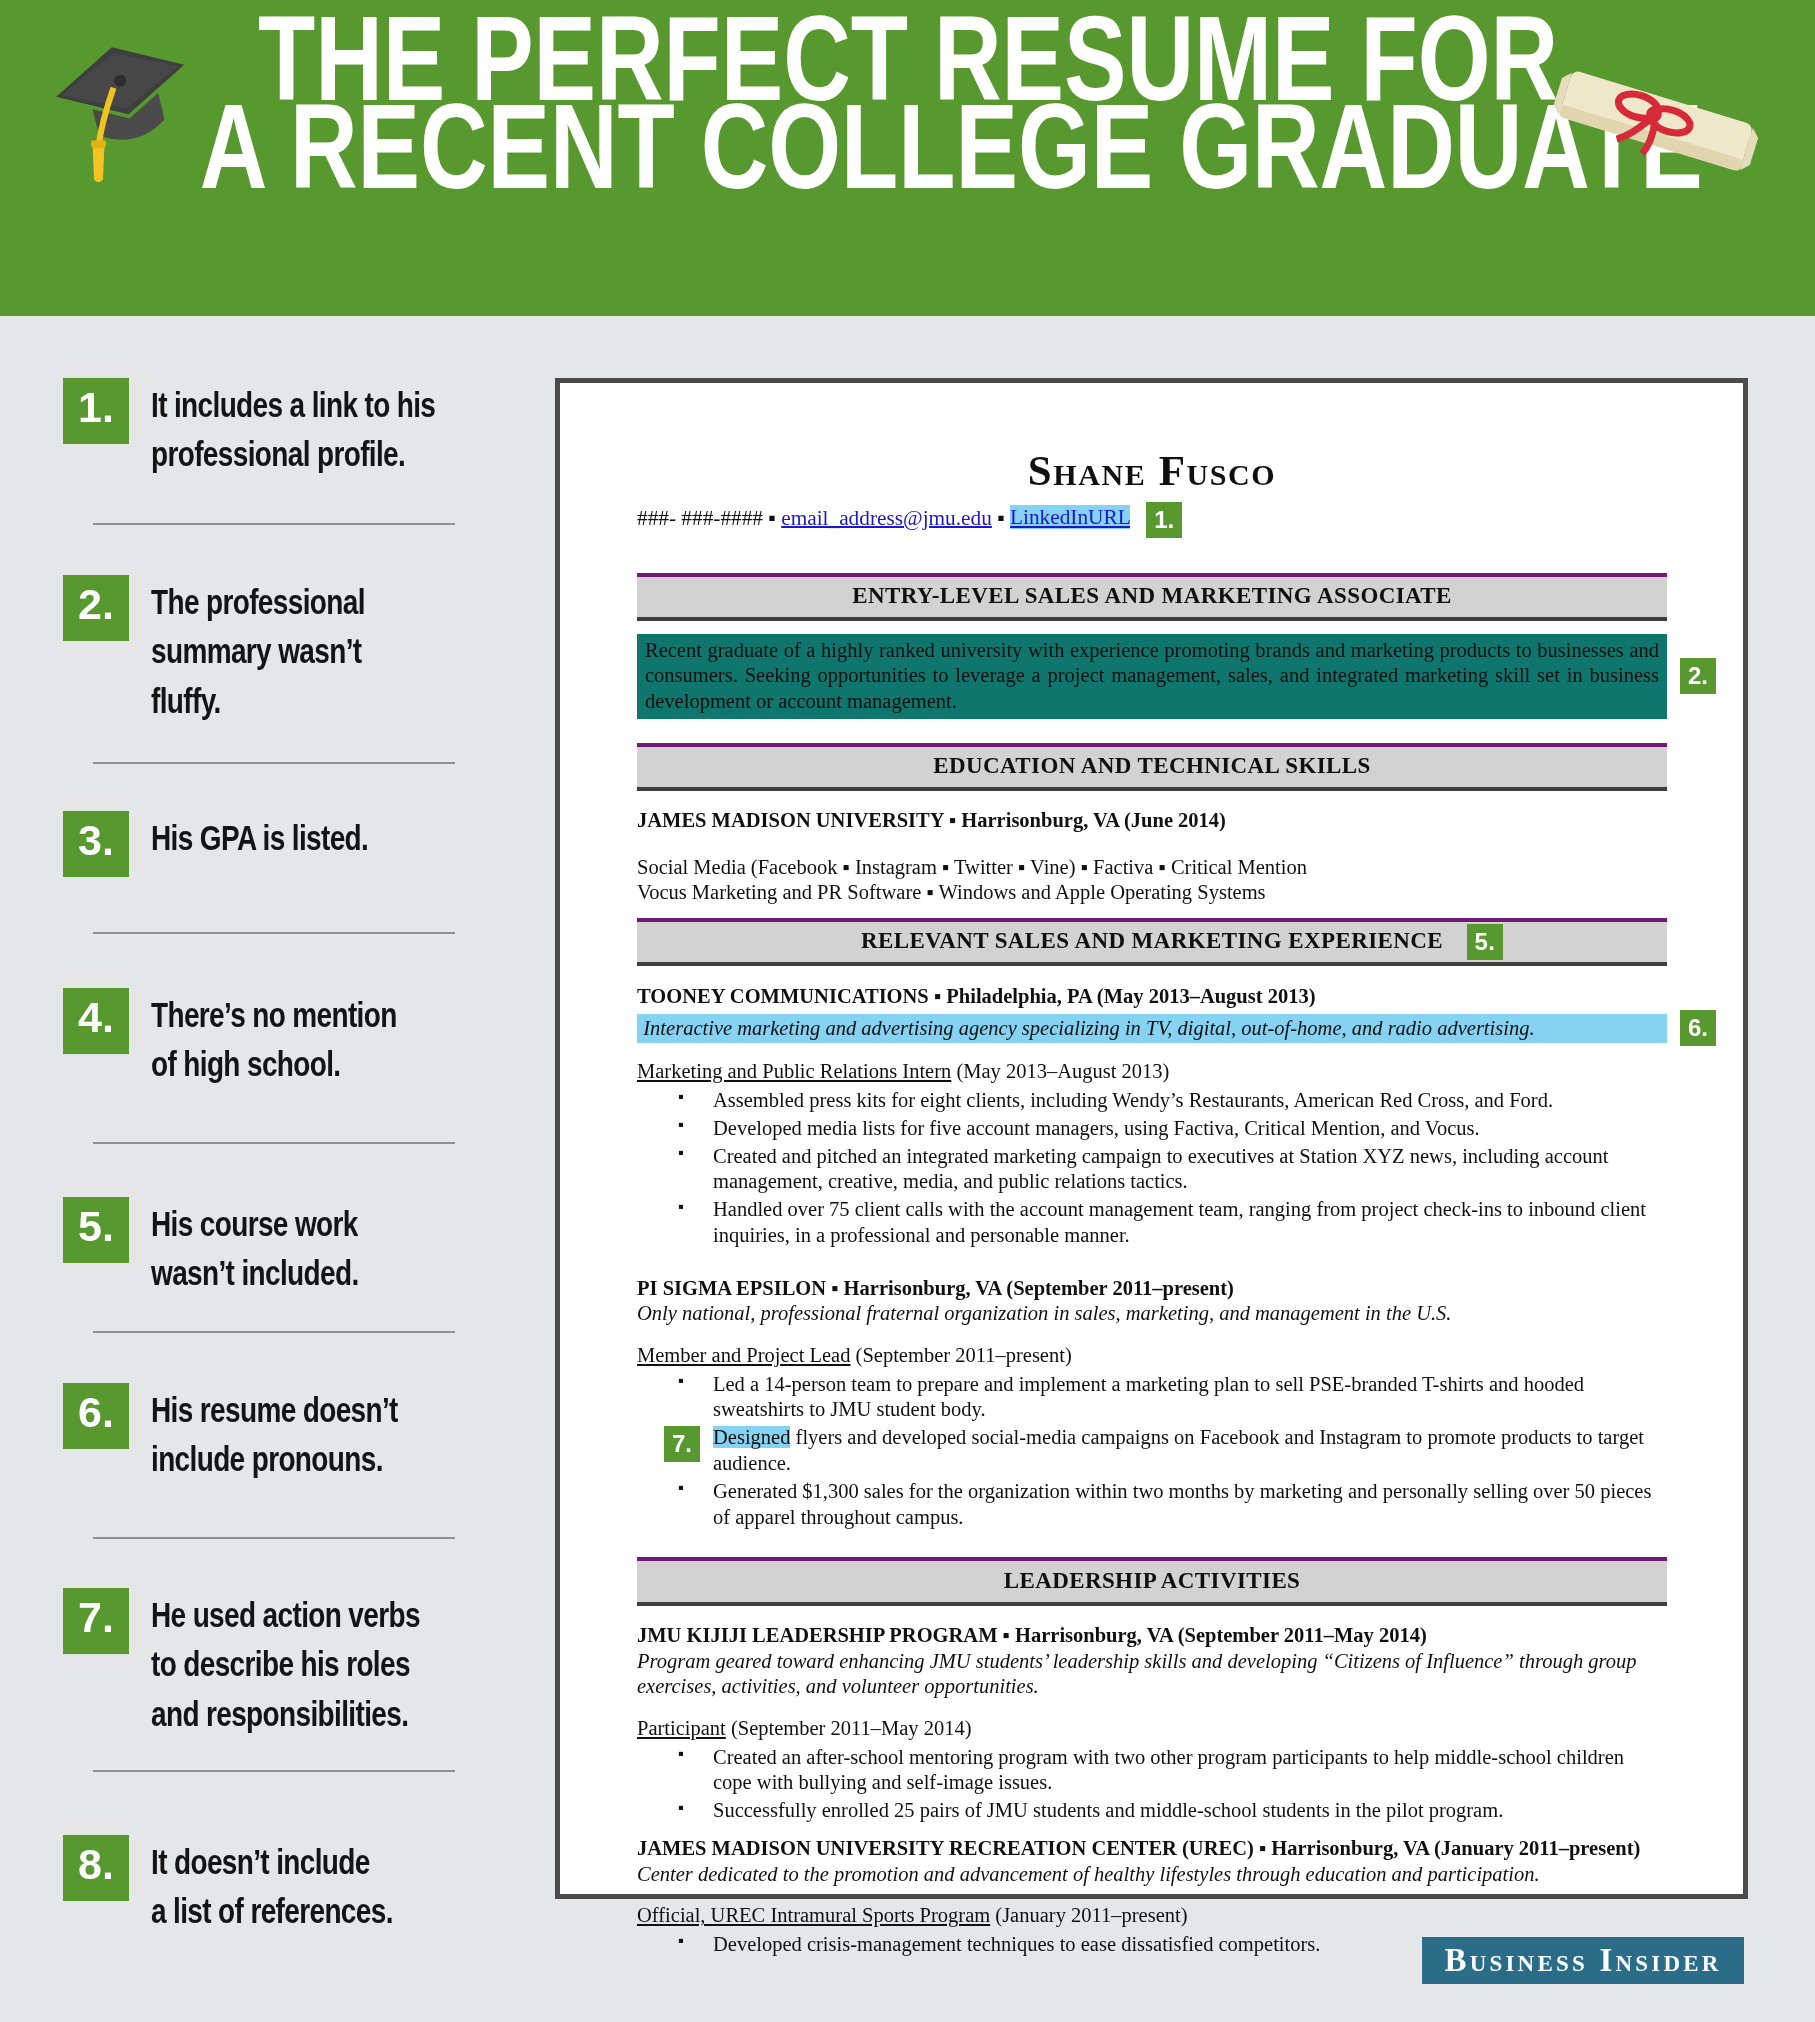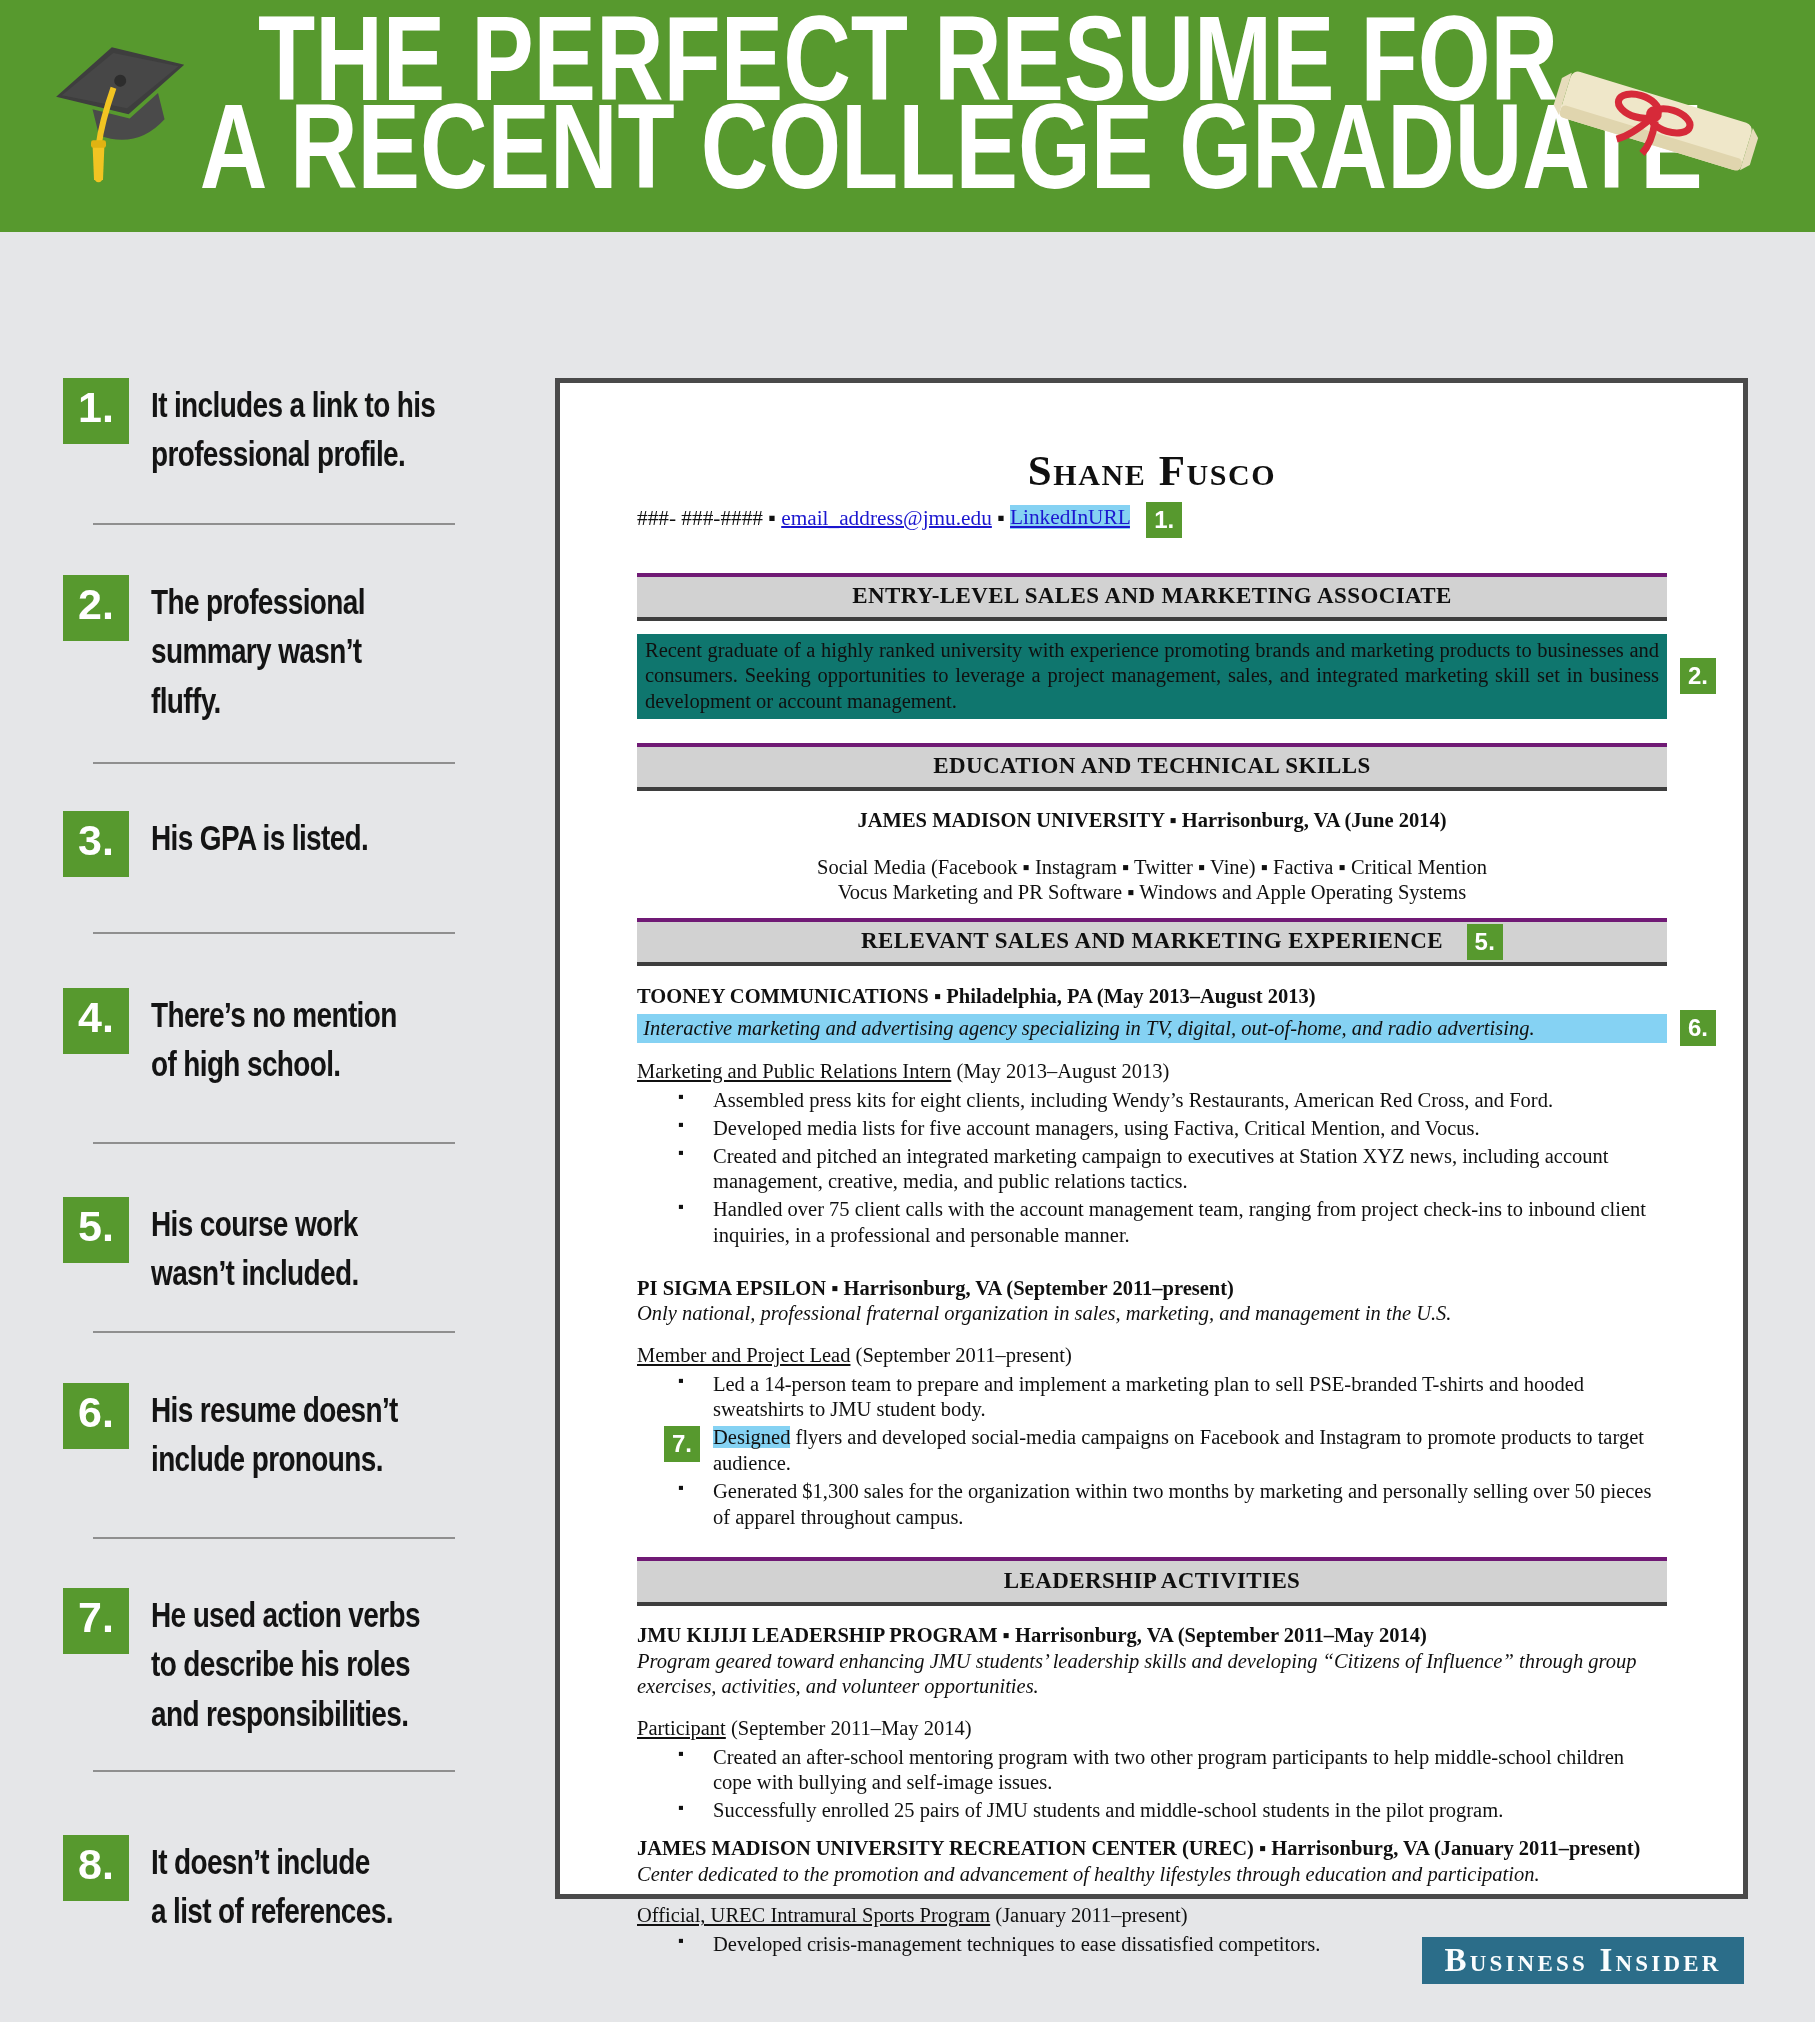--- a/index.html
+++ b/index.html
@@ -3,21 +3,21 @@
 <meta charset="utf-8">
 <style>
   * { box-sizing: border-box; }
   html,body { margin:0; padding:0; }
   body {
     width:1816px; height:2023px; position:relative;
     background:#e5e6e8; overflow:hidden;
     font-family:"Liberation Sans", sans-serif;
   }
   
-  .banner { position:absolute; left:0; top:0; width:1816px; height:232px; background:#57992e; }
+  .banner { position:absolute; left:0; top:0; width:1816px; height:316px; background:#57992e; }
   .banner-text {
     position:absolute; top:14.2px; left:0; right:0; text-align:center;
     color:#ffffff; font-weight:bold; font-size:120px; line-height:88px;
     font-family:"Liberation Sans", sans-serif;
   }
   .banner-line { display:block; transform:scaleX(0.78); transform-origin:50% 50%; white-space:nowrap; }
   .cap-icon { position:absolute; left:49px; top:32px; width:150px; height:158px; }
   .diploma-icon { position:absolute; right:47px; top:55px; width:229px; height:142px; }
 
   
@@ -55,21 +55,21 @@
   .badge {
     display:inline-flex; align-items:center; justify-content:center;
     width:36px; height:36px; background:#57992e; color:#fff;
     font-family:"Liberation Sans", sans-serif; font-weight:bold; font-size:24px;
     vertical-align:middle;
   }
   .bar .badge { position:absolute; right:164px; top:50%; transform:translateY(-50%); }
   .badge-right { position:absolute; right:-49px; top:50%; transform:translateY(-50%); }
   .summary { position:relative; margin-top:12.6px; }
   .summary-inner { background:#0f766e; padding:4px 8px; text-align:justify; }
-  .center { text-align:center; }
+  .center { text-align:left; }
   .bold { font-weight:bold; }
   .it { font-style:italic; }
   .u { text-decoration:underline; }
   .mt8 { margin-top:6.3px; } .mt20 { margin-top:16px; } .mt22 { margin-top:17.4px; }
   .mt26 { margin-top:20.5px; } .mt30 { margin-top:12px; } .mt34 { margin-top:27px; }
   .bar2 { margin-top:24px; }
   .tagline { position:relative; margin-top:4.7px; }
   .tagline-inner { background:#85d2f3; padding:1.6px 6.3px; font-style:italic; }
   ul.bl { list-style:none; margin:3.2px 0 0 0; padding:0; }
   ul.bl li { position:relative; padding-left:76px; margin-top:2.4px; }

